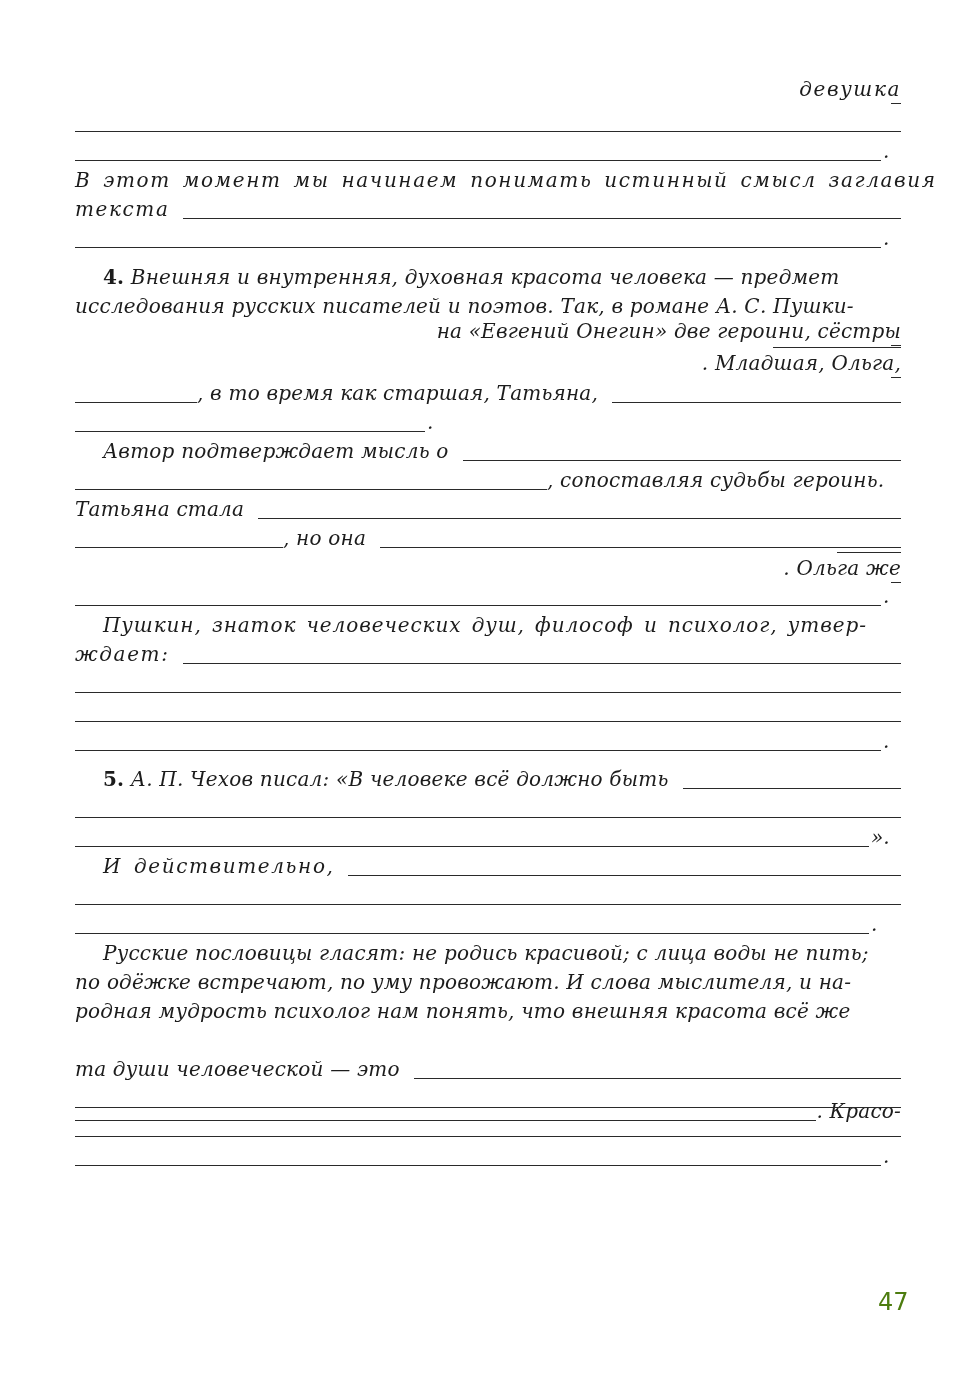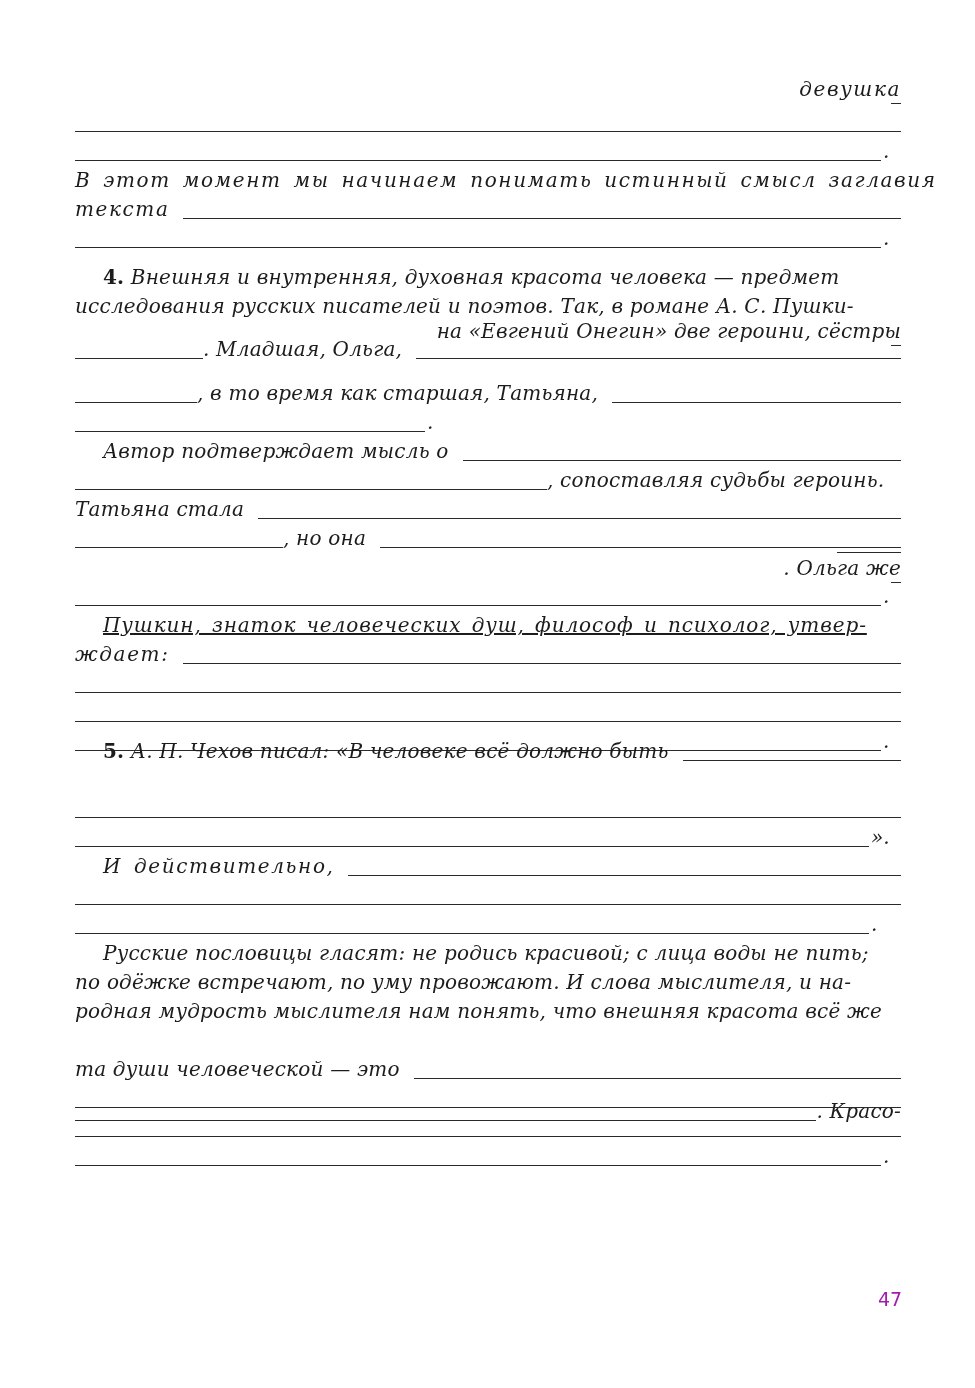--- a/index.html
+++ b/index.html
@@ -26,21 +26,21 @@
       border-bottom: 1.3px solid #2a2a2a;
       height: 0; margin-bottom: 4px;
       min-width: 10px;
     }
     .blank.fixed { flex: 0 0 auto; }
     .gap { display: inline-block; width: 14px; }
     .end { padding-bottom: 3px; padding-left: 2px; width: 18px; }
     .page-num {
       position: absolute; left: 878px; top: 1288px;
       font-family: "DejaVu Sans", "Liberation Sans", sans-serif;
-      font-size: 19px; color: #a21caf;
+      font-size: 24px; color: #4d7c0f;
     }
   </style>
 </head>
 <body>
 
 <div class="page">
 
   <div class="ln" style="top:78px;flex-direction:column;">
     <span class="txt sp">девушка</span>
     <span class="gap"></span>
@@ -73,21 +73,21 @@
     </span>
   </div>
   <div class="ln" style="top:291px;">
     <span class="txt">исследования русских писателей и поэтов. Так, в романе А. С. Пушки-</span>
   </div>
   <div class="ln" style="top:320px;flex-direction:column;">
     <span class="txt">на «Евгений Онегин» две героини, сёстры</span>
     <span class="gap"></span>
     <span class="blank"></span>
   </div>
-  <div class="ln" style="top:334px;">
+  <div class="ln" style="top:347px;flex-direction:column;">
     <span class="blank fixed" style="width:128px;"></span>
     <span class="txt">. Младшая, Ольга,</span>
     <span class="gap"></span>
     <span class="blank"></span>
   </div>
   <div class="ln" style="top:378px;">
     <span class="blank fixed" style="width:122px;"></span>
     <span class="txt">, в то время как старшая, Татьяна,</span>
     <span class="gap"></span>
     <span class="blank"></span>
@@ -120,39 +120,39 @@
     <span class="blank fixed" style="width:64px;"></span>
     <span class="txt">. Ольга же</span>
     <span class="gap"></span>
     <span class="blank"></span>
   </div>
   <div class="ln" style="top:581px;">
     <span class="blank"></span>
     <span class="end">.</span>
   </div>
   <div class="ln indent" style="top:610px;">
-    <span class="txt sp" style="letter-spacing:0.9px;word-spacing:3px;text-decoration:underline;">Пушкин, знаток человеческих душ, философ и психолог, утвер-</span>
+    <span class="txt sp" style="letter-spacing:0.9px;word-spacing:3px;">Пушкин, знаток человеческих душ, философ и психолог, утвер-</span>
   </div>
   <div class="ln" style="top:639px;text-align:right;">
     <span class="txt sp">ждает:</span>
     <span class="gap"></span>
     <span class="blank"></span>
   </div>
   <div class="ln" style="top:668px;">
     <span class="blank"></span>
   </div>
   <div class="ln" style="top:697px;">
     <span class="blank"></span>
   </div>
   <div class="ln" style="top:726px;">
     <span class="blank"></span>
     <span class="end">.</span>
   </div>
 
-  <div class="ln indent" style="top:736px;">
+  <div class="ln indent" style="top:764px;">
     <span class="txt">
       <span class="num">5.</span>
       <span>А. П. Чехов писал: «В человеке всё должно быть</span>
     </span>
     <span class="gap"></span>
     <span class="blank"></span>
   </div>
   <div class="ln" style="top:793px;">
     <span class="blank"></span>
   </div>
@@ -172,21 +172,21 @@
     <span class="blank"></span>
     <span class="end" style="width:30px;">.</span>
   </div>
   <div class="ln indent" style="top:938px;">
     <span class="txt">Русские пословицы гласят: не родись красивой; с лица воды не пить;</span>
   </div>
   <div class="ln" style="top:967px;">
     <span class="txt">по одёжке встречают, по уму провожают. И слова мыслителя, и на-</span>
   </div>
   <div class="ln" style="top:996px;">
-    <span class="txt">родная мудрость мыслителя нам понять, что внешняя красота всё же</span>
+    <span class="txt">родная мудрость психолог нам понять, что внешняя красота всё же</span>
   </div>
   <div class="ln" style="top:1073px;margin-top:23px;">
     <span class="blank"></span>
     <span class="txt">. Красо-</span>
   </div>
   <div class="ln" style="top:1054px;">
     <span class="txt">та души человеческой — это</span>
     <span class="gap"></span>
     <span class="blank"></span>
   </div>

